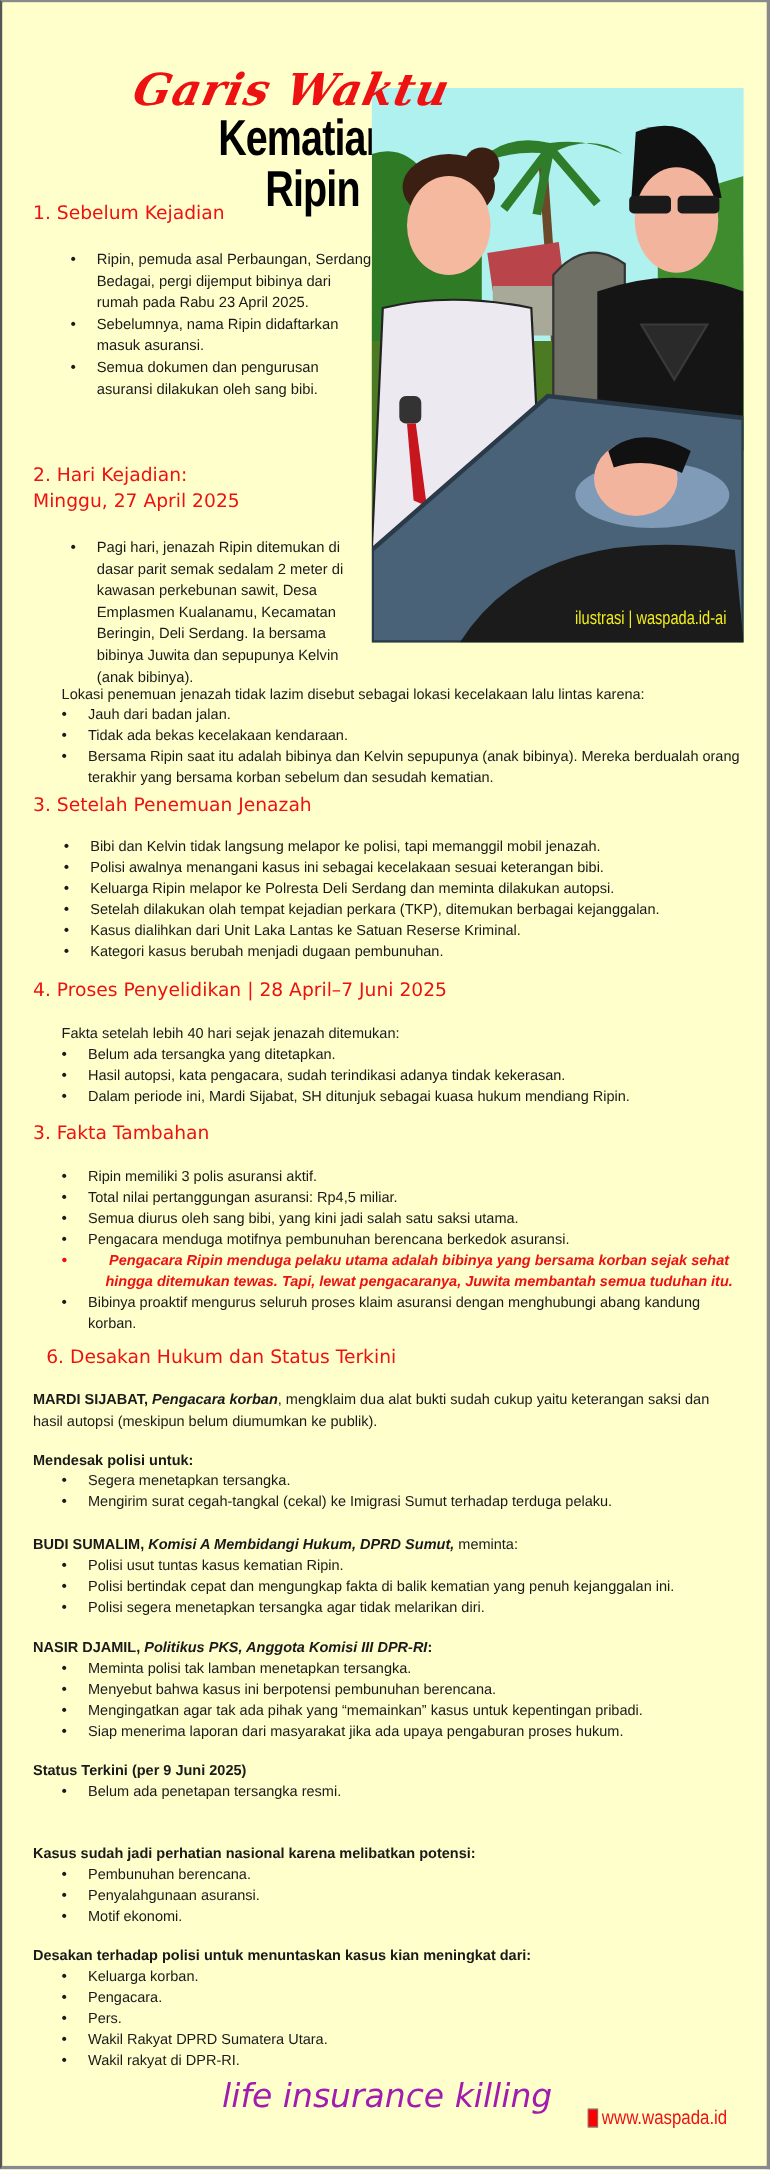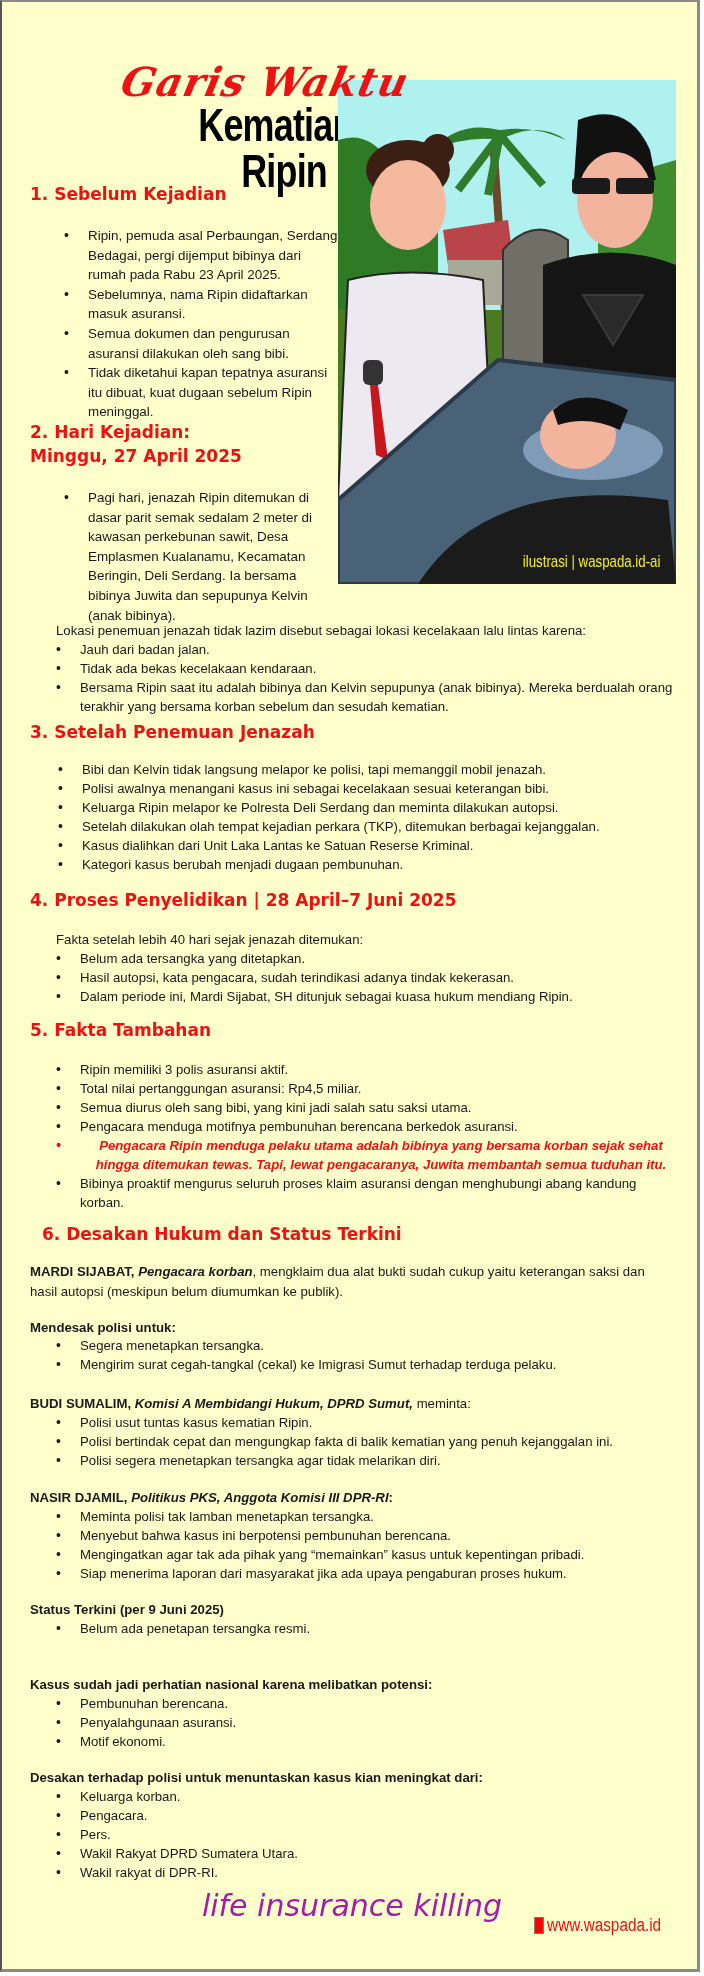--- a/index.html
+++ b/index.html
@@ -21,21 +21,21 @@
     color:#000; transform:scaleX(0.78); transform-origin:right top; letter-spacing:-1px;
   }
   .illus {
     left:336px; top:78px; width:338px; height:504px; overflow:hidden;
     background:linear-gradient(180deg,#b9f3f3 0%,#aef0ee 25%,#3d7a2a 42%,#2f6a22 60%,#2b4c24 100%);
   }
   .caption {
     right:16px; bottom:12px; color:#f2ef1a; font-family:"Liberation Sans", sans-serif;
     font-size:17px; transform:scaleX(0.78); transform-origin:right bottom; white-space:nowrap;
   }
-  h2.sec { position:absolute; margin:0; color:#ee1111; font-size:17px; font-weight:bold; font-family:"DejaVu Sans", sans-serif; }
+  h2.sec { position:absolute; margin:0; color:#ee1111; font-size:17px; font-weight:normal; font-family:"DejaVu Sans", sans-serif; }
   ul.bl { position:absolute; margin:0; padding:0; list-style:none; font-size:13.2px; line-height:19px; font-family:"Liberation Sans", sans-serif; color:#1a1a1a; }
   ul.bl li { position:relative; padding-left:28px; }
   ul.bl li::before { content:"•"; position:absolute; left:4px; top:0; font-size:14px; }
   .para { position:absolute; margin:0; font-size:13.2px; line-height:19px; color:#1a1a1a; }
   .red-it { color:#ee1111; font-style:italic; font-weight:bold;text-align:center; }
   .tagline { left:0; width:700px; text-align:center; top:1886px; color:#a21caf; font-style:italic; font-size:30px; font-family:"DejaVu Sans", sans-serif; }
   .site { right:36px; top:1913px; color:#ee1111; font-size:18px; white-space:nowrap; display:flex; align-items:center; gap:4px; transform:scaleX(0.85); transform-origin:right center; }
   .site .sq { width:9px; height:15px; background:#ff0000; border:1px solid #777; display:inline-block; }
 </style>
 </head>
@@ -88,21 +88,20 @@
       <path d="M80 504 Q150 395 330 420 L338 504 Z" fill="#1b1b1b"></path>
     </svg>
     <div class="abs caption">ilustrasi | waspada.id-ai</div>
   </div>
 
   <h2 class="sec" style="left:28px; top:182px;">1. Sebelum Kejadian</h2>
   <ul class="bl" style="left:58px; top:224px; width:280px; font-size:13.4px; line-height:19.6px;">
     <li>Ripin, pemuda asal Perbaungan, Serdang Bedagai, pergi dijemput bibinya dari rumah pada Rabu 23 April 2025.</li>
     <li>Sebelumnya, nama Ripin didaftarkan masuk asuransi.</li>
     <li>Semua dokumen dan pengurusan asuransi dilakukan oleh sang bibi.</li>
-    <li>Tidak diketahui kapan tepatnya asuransi itu dibuat, kuat dugaan sebelum Ripin meninggal.</li>
   </ul>
 
   <h2 class="sec" style="left:28px; top:418px; line-height:24px;">
     <div>2. Hari Kejadian:</div>
     <div>Minggu, 27 April 2025</div>
   </h2>
   <ul class="bl" style="left:58px; top:486px; width:270px; font-size:13.4px; line-height:19.6px;">
     <li>Pagi hari, jenazah Ripin ditemukan di dasar parit semak sedalam 2 meter di kawasan perkebunan sawit, Desa Emplasmen Kualanamu, Kecamatan Beringin, Deli Serdang. Ia bersama bibinya Juwita dan sepupunya Kelvin (anak bibinya).</li>
   </ul>
   <p class="para" style="left:54px; top:619px; width:640px;">Lokasi penemuan jenazah tidak lazim disebut sebagai lokasi kecelakaan lalu lintas karena:</p>
@@ -123,21 +122,21 @@
   </ul>
 
   <h2 class="sec" style="left:28px; top:888px;">4. Proses Penyelidikan | 28 April–7 Juni 2025</h2>
   <p class="para" style="left:54px; top:928px; width:620px;">Fakta setelah lebih 40 hari sejak jenazah ditemukan:</p>
   <ul class="bl" style="left:50px; top:947px; width:630px;">
     <li>Belum ada tersangka yang ditetapkan.</li>
     <li>Hasil autopsi, kata pengacara, sudah terindikasi adanya tindak kekerasan.</li>
     <li>Dalam periode ini, Mardi Sijabat, SH ditunjuk sebagai kuasa hukum mendiang Ripin.</li>
   </ul>
 
-  <h2 class="sec" style="left:28px; top:1018px;">5. Fakta Tambahan</h2>
+  <h2 class="sec" style="left:28px; top:1018px;">3. Fakta Tambahan</h2>
   <ul class="bl" style="left:50px; top:1058px; width:630px;">
     <li>Ripin memiliki 3 polis asuransi aktif.</li>
     <li>Total nilai pertanggungan asuransi: Rp4,5 miliar.</li>
     <li>Semua diurus oleh sang bibi, yang kini jadi salah satu saksi utama.</li>
     <li>Pengacara menduga motifnya pembunuhan berencana berkedok asuransi.</li>
     <li class="red-it">Pengacara Ripin menduga pelaku utama adalah bibinya yang bersama korban sejak sehat hingga ditemukan tewas. Tapi, lewat pengacaranya, Juwita membantah semua tuduhan itu.</li>
     <li>Bibinya proaktif mengurus seluruh proses klaim asuransi dengan menghubungi abang kandung korban.</li>
   </ul>
 
   <h2 class="sec" style="left:40px; top:1222px;">6. Desakan Hukum dan Status Terkini</h2>

